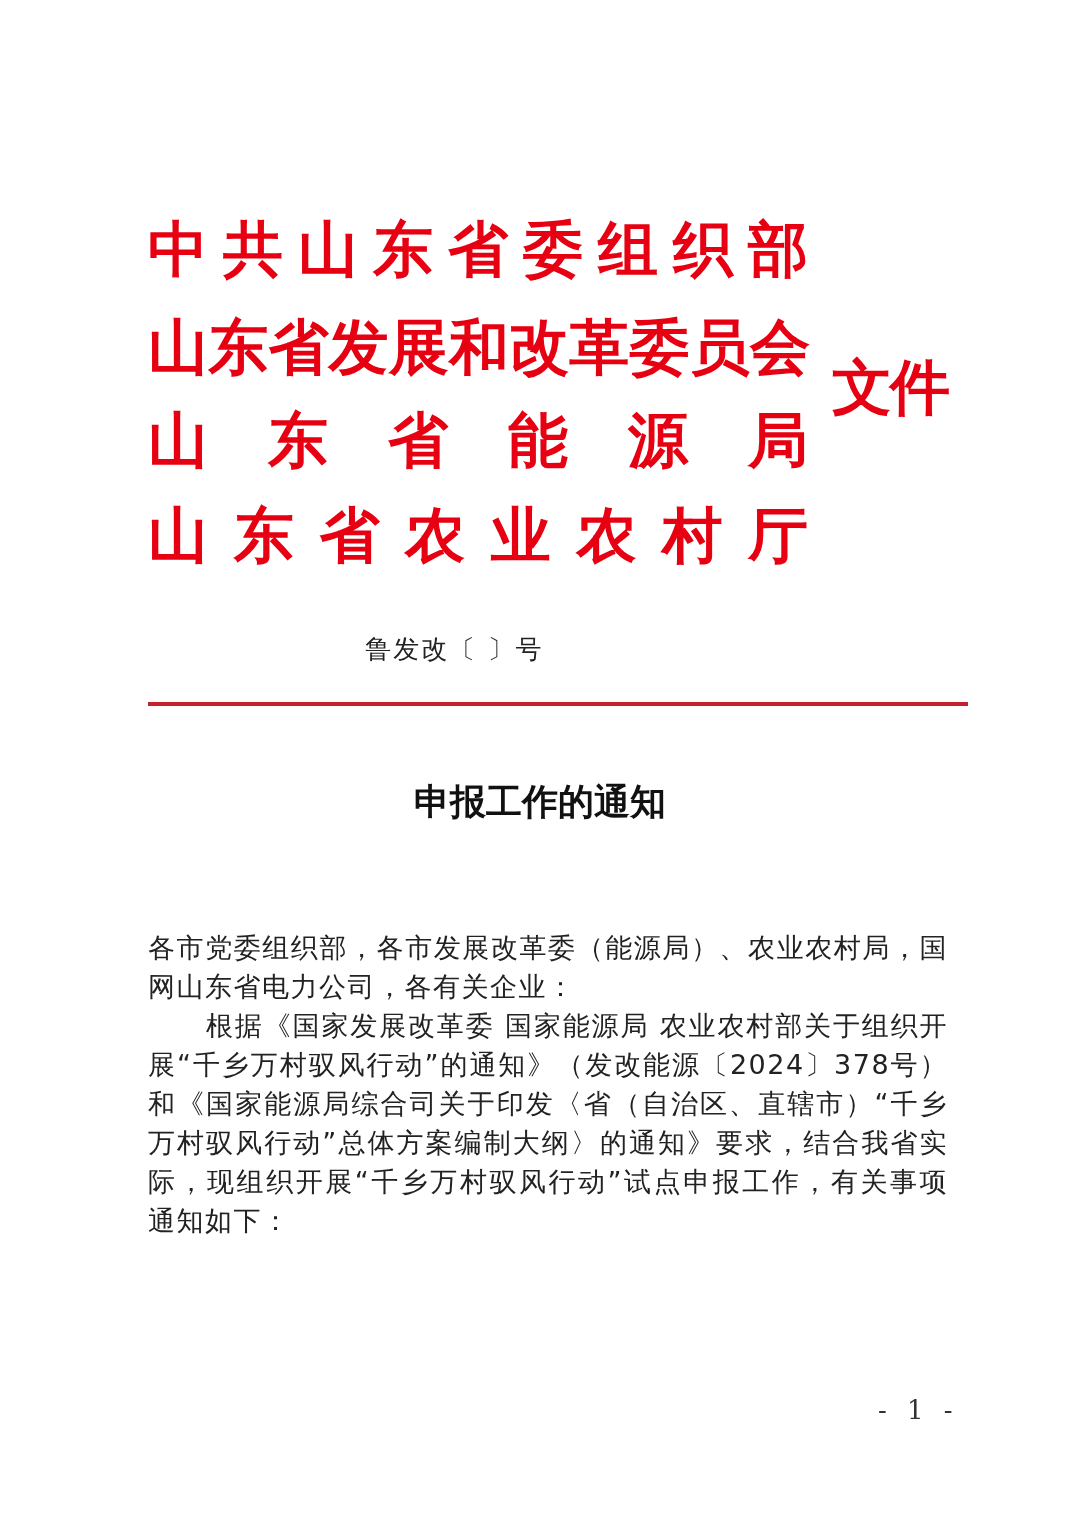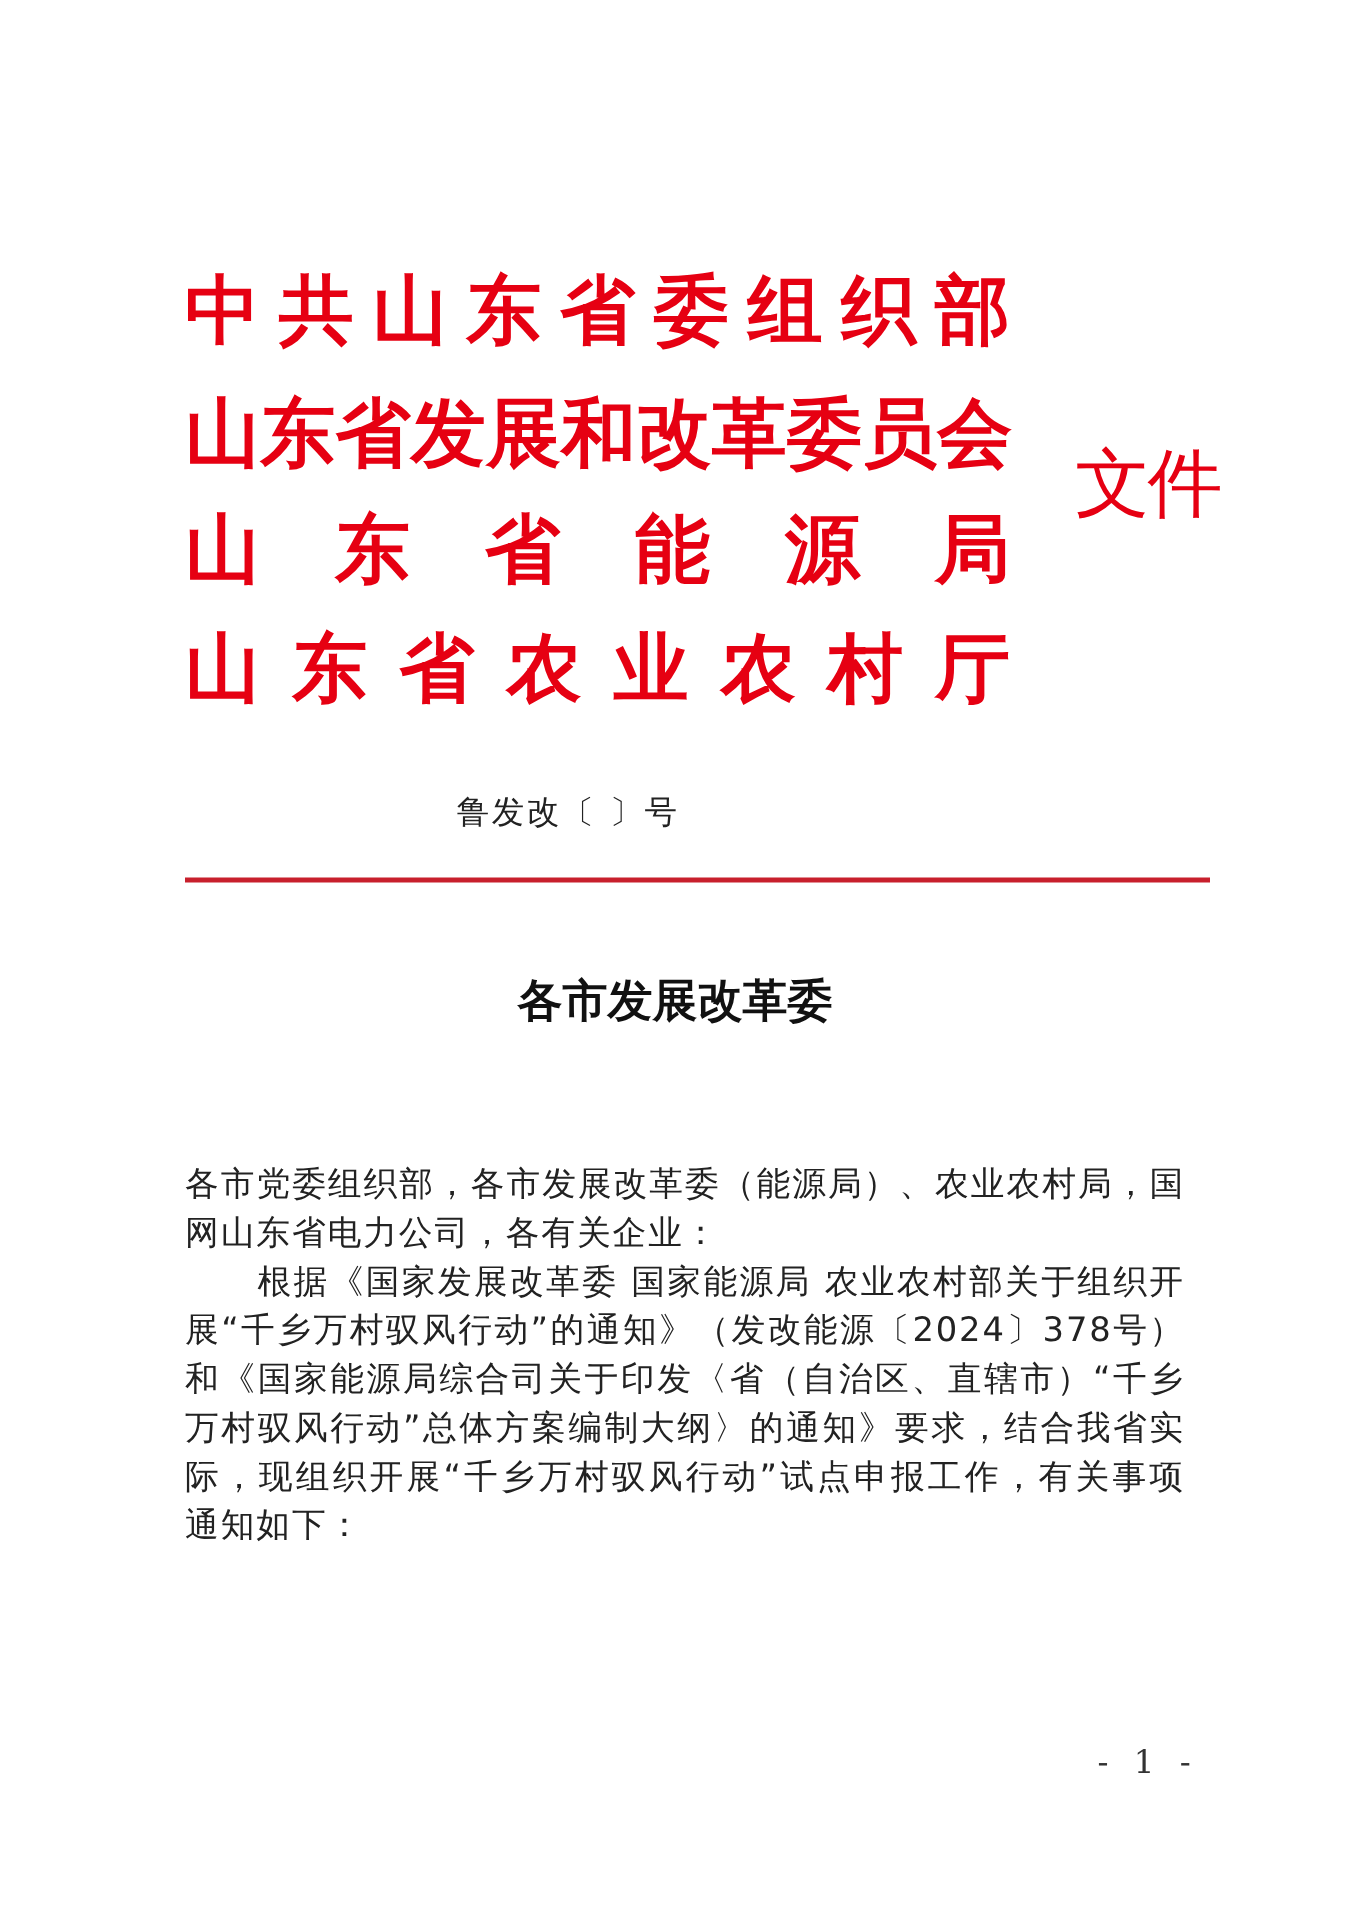--- a/index.html
+++ b/index.html
@@ -8,21 +8,21 @@
 
     .hdr-row { position: absolute; left: 148px; width: 660px; height: 66px; display: flex; justify-content: space-between; align-items: center; color: #e60012; font-family: "DejaVu Sans", sans-serif; font-weight: bold; font-size: 60px; line-height: 66px; }
     .hdr-row span { display: inline-block; width: 60px; text-align: center; }
     .row1 { top: 216px; }
     .row2 { top: 314px; }
     .row3 { top: 407px; }
     .row4 { top: 502px; }
     .row2 { justify-content: space-between; }
     .row2 span { width: 58px; }
 
-    .doc-suffix { position: absolute; left: 832px; top: 352px; color: #e60012; font-family: "DejaVu Sans", sans-serif; font-weight: normal; font-size: 60px; line-height: 70px; letter-spacing: -2px; margin-left: 28px; }
+    .doc-suffix { position: absolute; left: 832px; top: 352px; color: #e60012; font-family: "DejaVu Sans", sans-serif; font-weight: bold; font-size: 60px; line-height: 70px; letter-spacing: -2px; }
 
     .doc-number { position: absolute; left: 0; width: 909px; top: 632px; text-align: center; font-family: "DejaVu Sans", sans-serif; font-size: 26px; color: #222; letter-spacing: 2px; }
 
     .red-rule { position: absolute; left: 148px; top: 702px; width: 820px; height: 4px; background: #c8202c; }
 
     .title { position: absolute; left: 0; width: 1080px; top: 776px; text-align: center; font-family: "DejaVu Serif", serif; font-weight: bold; font-size: 36px; line-height: 50px; color: #111; }
 
     .body-text { position: absolute; left: 148px; width: 800px; top: 928px; font-family: "DejaVu Sans", sans-serif; font-size: 27px; line-height: 39px; color: #222; letter-spacing: 1.5px; }
     .body-text p { margin: 0; text-align: justify; }
     .body-text .indent { text-indent: 58px; }
@@ -80,21 +80,21 @@
     <span>厅</span>
   </div>
 
   <div class="doc-suffix">文件</div>
 
   <div class="doc-number">鲁发改〔 〕号</div>
 
   <div class="red-rule"></div>
 
   <div class="title">
-    <div>各市发展改革委</div>
+    <div>申报工作的通知</div>
   </div>
 
   <div class="body-text">
     <p>各市党委组织部，各市发展改革委（能源局）、农业农村局，国网山东省电力公司，各有关企业：</p>
     <p class="indent">根据《国家发展改革委 国家能源局 农业农村部关于组织开展“千乡万村驭风行动”的通知》（发改能源〔2024〕378号）和《国家能源局综合司关于印发〈省（自治区、直辖市）“千乡万村驭风行动”总体方案编制大纲〉的通知》要求，结合我省实际，现组织开展“千乡万村驭风行动”试点申报工作，有关事项通知如下：</p>
   </div>
 
   <div class="page-number">- 1 -</div>
 
 </div>

